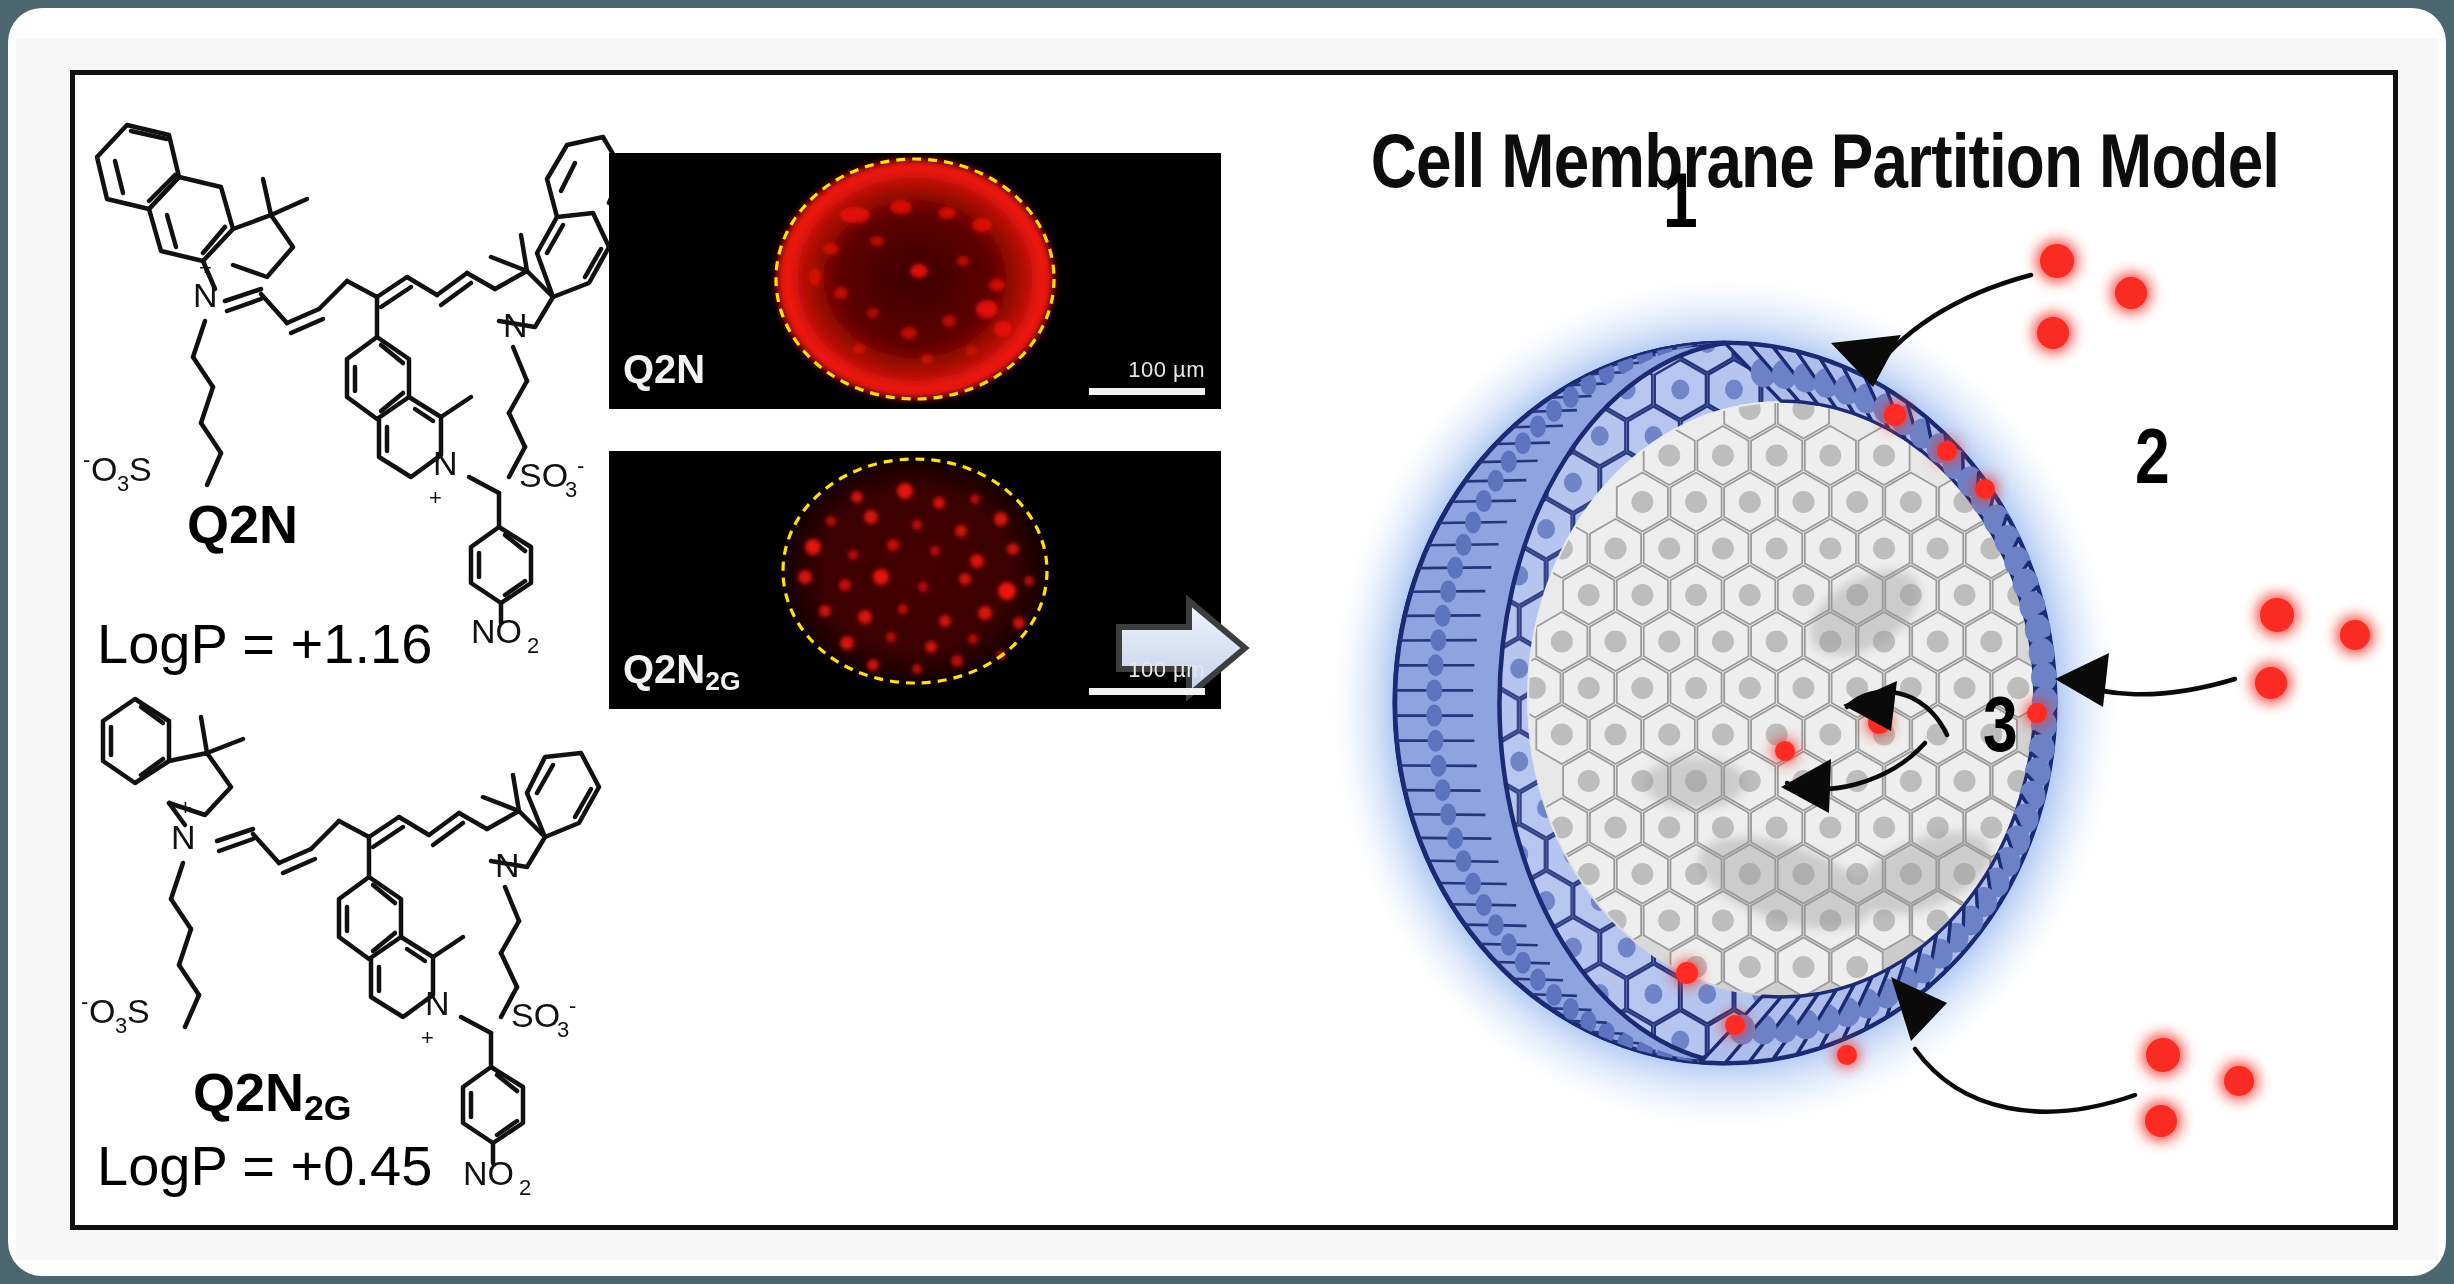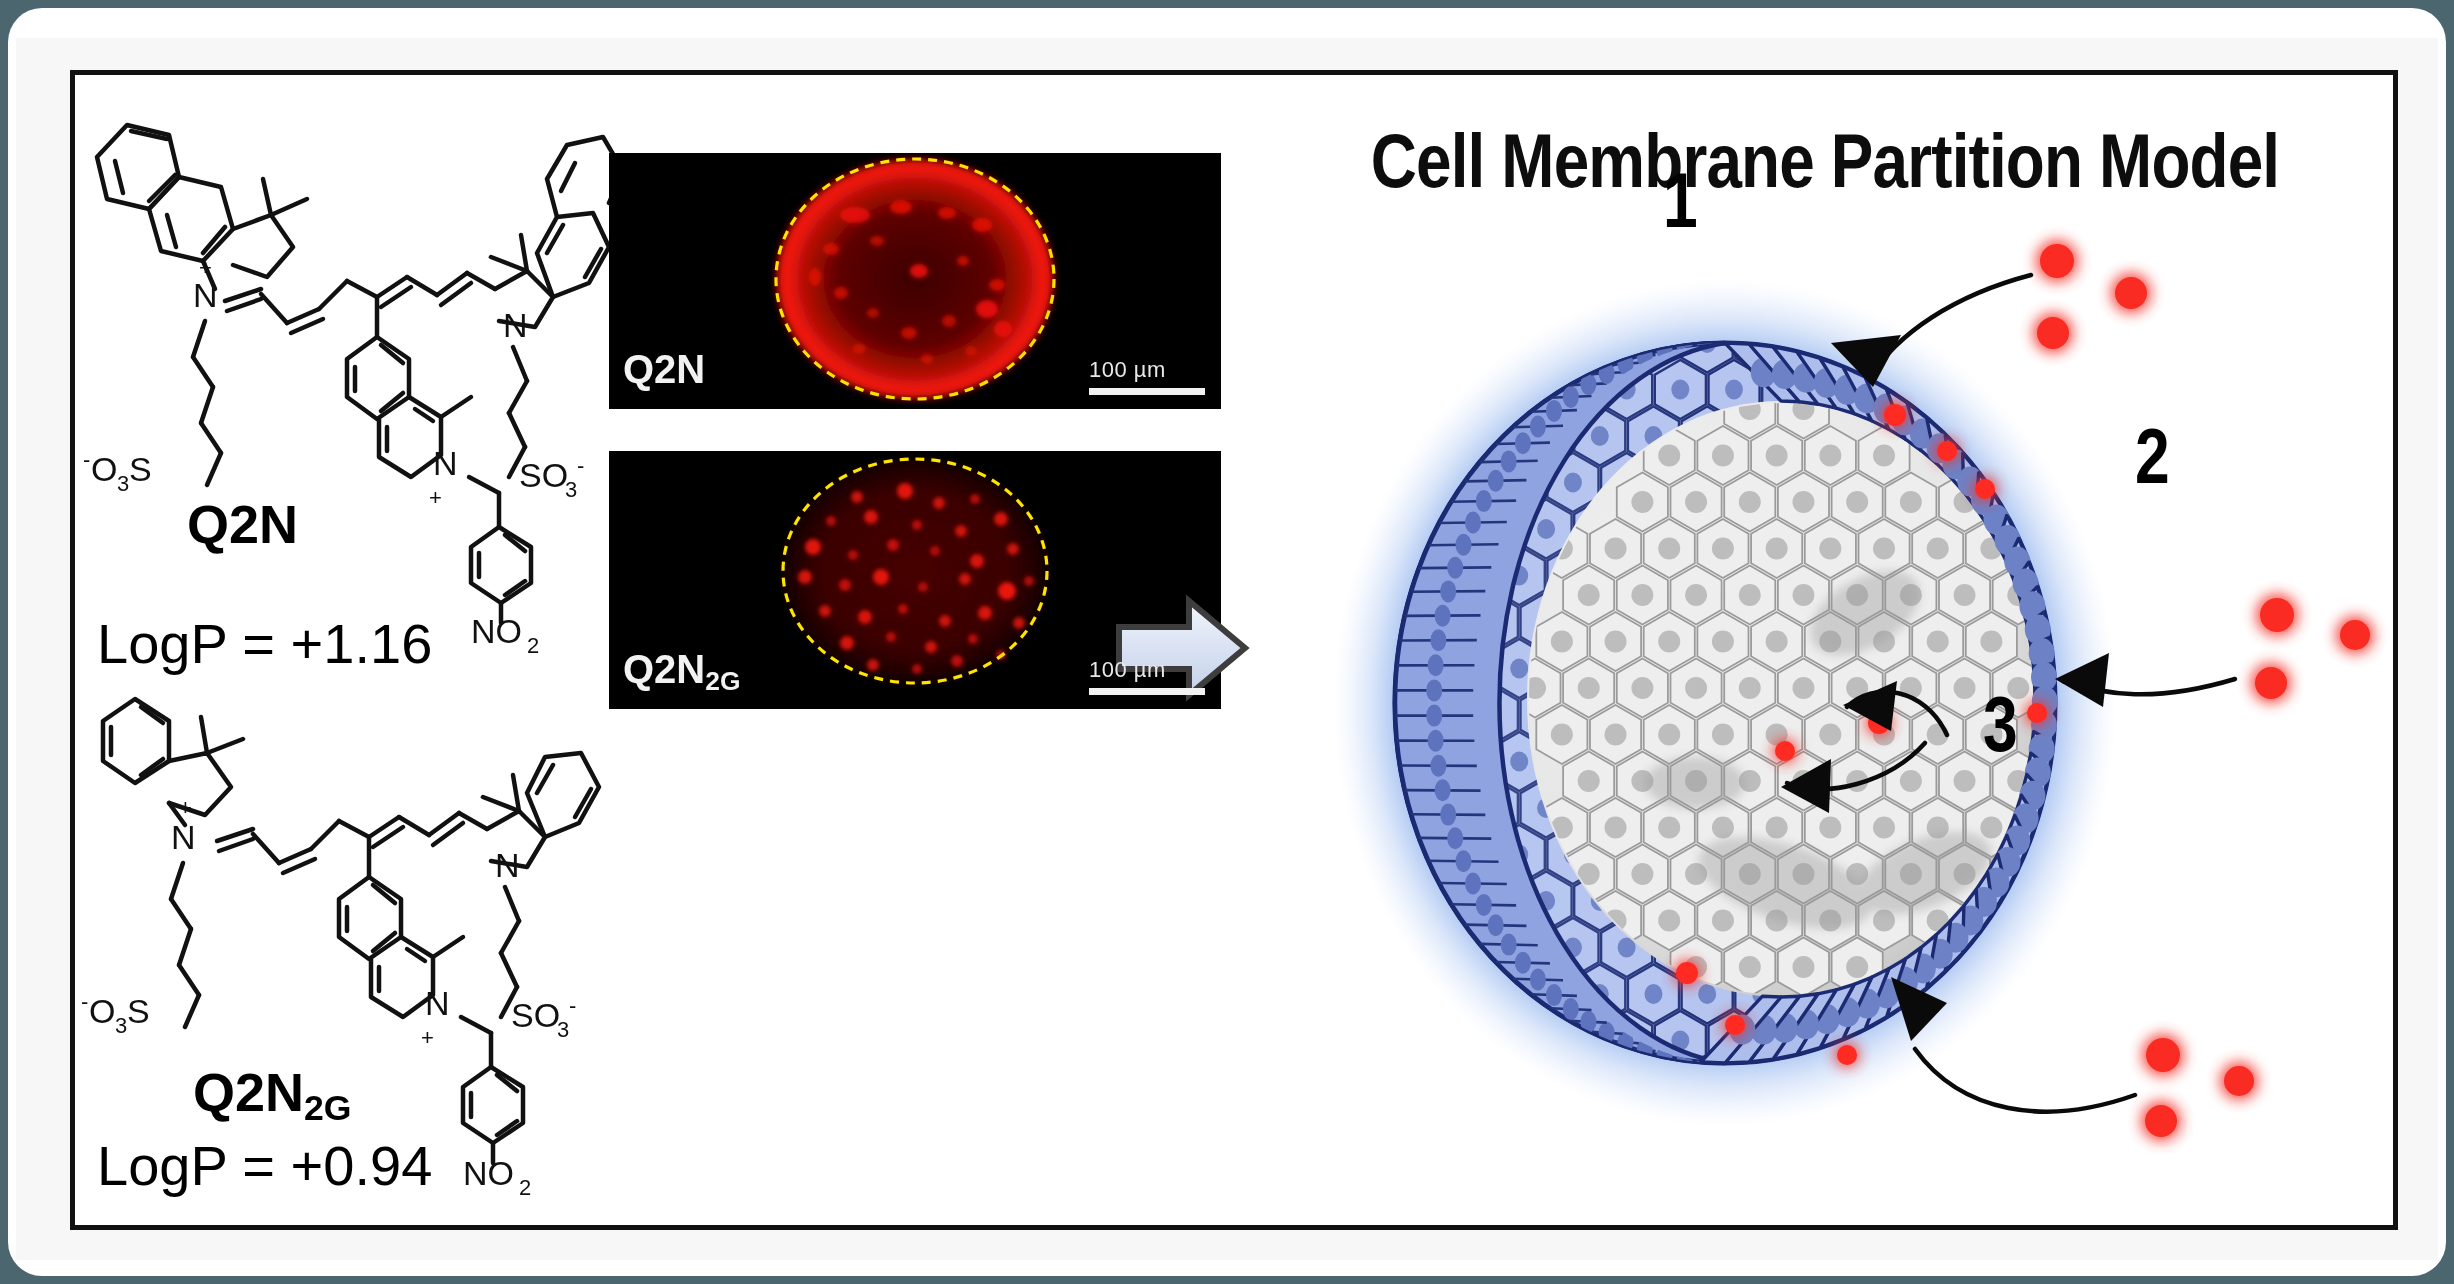--- a/index.html
+++ b/index.html
@@ -63,21 +63,21 @@
     overflow:hidden;
   }
   #micro-q2n{left:534px;  top:78px;  width:612px; height:256px;}
   #micro-q2ng{left:534px; top:376px; width:612px; height:258px;}
   .micro-label{
     position:absolute; left:14px;
     color:#f2f2f2; font-weight:bold; font-size:40px;
     text-shadow:0 0 6px rgba(0,0,0,.9);
     z-index:6;
   }
-  .scalebar-wrap{position:absolute; right:16px; z-index:6; text-align:left;}
+  .scalebar-wrap{position:absolute; right:16px; z-index:6; text-align:right;}
   .scalebar-txt{color:#e8e8e8; font-size:22px; letter-spacing:.5px;}
   .scalebar-line{height:7px;background:#f2f2f2;margin-top:5px;}
 
   
   #model-title{
     position:absolute; left:1180px; top:42px;
     width:1140px; text-align:center;
     font-size:76px; font-weight:bold; color:#0d0d0d;
     letter-spacing:-1px;
     transform:scaleX(0.84); transform-origin:center top;
@@ -270,21 +270,21 @@
         <text x="40" y="370" font-family="'Liberation Sans',sans-serif" font-size="22" fill="#111">3</text>
         <text x="52" y="360" font-family="'Liberation Sans',sans-serif" font-size="34" fill="#111">S</text>
         <text x="6" y="346" font-family="'Liberation Sans',sans-serif" font-size="22" fill="#111">-</text>
         <text x="436" y="364" font-family="'Liberation Sans',sans-serif" font-size="34" fill="#111">SO</text>
         <text x="482" y="374" font-family="'Liberation Sans',sans-serif" font-size="22" fill="#111">3</text>
         <text x="494" y="350" font-family="'Liberation Sans',sans-serif" font-size="22" fill="#111">-</text>
         <text x="388" y="522" font-family="'Liberation Sans',sans-serif" font-size="34" fill="#111">NO</text>
         <text x="444" y="532" font-family="'Liberation Sans',sans-serif" font-size="22" fill="#111">2</text>
       </svg>
       <div class="mol-name" id="q2ng-name"><span>Q2N</span><span class="sub">2G</span></div>
-      <div class="logp" id="q2ng-logp">LogP = +0.94</div>
+      <div class="logp" id="q2ng-logp">LogP = +0.45</div>
     </div>
 
 
     <div class="micro-panel" id="micro-q2n">
       <svg width="612" height="256" viewBox="0 0 612 256">
         <defs>
           <radialGradient id="rimGrad" cx="50%" cy="50%" r="50%">
             <stop offset="0%" stop-color="#3d0000"></stop>
             <stop offset="55%" stop-color="#5e0202"></stop>
             <stop offset="80%" stop-color="#b80d06"></stop>

